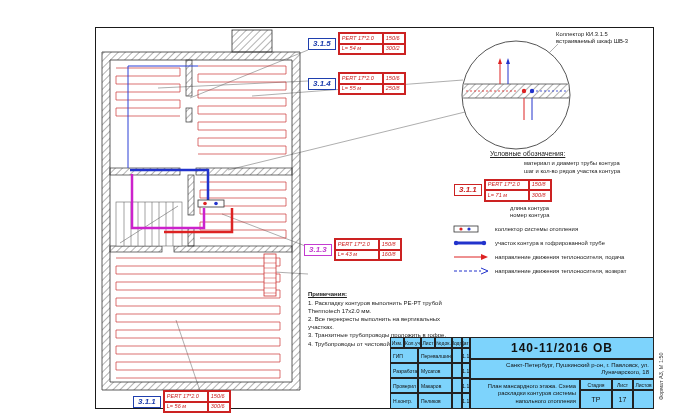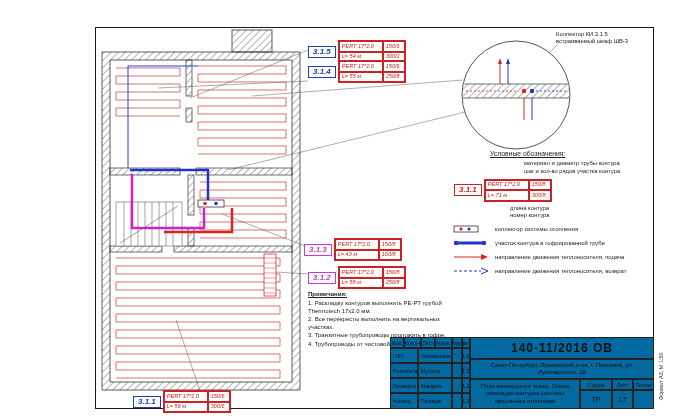--- a/index.html
+++ b/index.html
@@ -23,21 +23,21 @@
   .legend .ptr2{font-size:5.8px;margin-left:58px;line-height:1.35}
   .legend .sample{margin:3px 0 3px 2px;position:relative}
   .lg-item{display:flex;align-items:center;gap:5px;margin-top:4px}
   .lg-item .lab{font-size:5.9px;white-space:nowrap}
   .lg-ico{flex:0 0 38px;height:10px}
 
   .notes{position:absolute;left:308px;top:290px;width:158px;font-size:6px;color:#222;line-height:1.35}
   .notes .nt{font-weight:bold;text-decoration:underline;margin-bottom:1px}
 
   .tbc{position:absolute;border:0.8px solid #222;font-size:5px;display:flex;align-items:center;justify-content:center;
-       background:#0369a1;overflow:hidden;white-space:nowrap;color:#111;text-align:center}
+       background:#7dd3fc;overflow:hidden;white-space:nowrap;color:#111;text-align:right}
   .tbc.left{justify-content:flex-start;padding-left:2px}
   .docnum{font-size:12px;font-weight:bold;letter-spacing:1px}
   .addr{font-size:6px;white-space:normal;line-height:1.2;padding:1px 4px}
   .dtitle{font-size:5.8px;white-space:normal;line-height:1.25;padding:1px 3px}
   .stageval{font-size:7px}
 
   .detail-label{position:absolute;left:556px;top:31px;width:94px;font-size:5.8px;line-height:1.25;color:#222}
   .format-note{position:absolute;left:658px;top:400px;width:80px;font-size:5.5px;color:#333;
                transform:rotate(-90deg);transform-origin:0 0;white-space:nowrap}
 </style>
@@ -140,59 +140,50 @@
         <line x1="500" y1="84" x2="500" y2="62" stroke="#dd2222" stroke-width="1"></line>
         <line x1="508" y1="84" x2="508" y2="62" stroke="#2233cc" stroke-width="1"></line>
         <polygon points="498,64 502,64 500,58" fill="#dd2222"></polygon>
         <polygon points="506,64 510,64 508,58" fill="#2233cc"></polygon>
       </g>
     </g>
   </svg>
 
   <div class="frame"></div>
 
-  <div class="callout" style="left:308px;top:40px">
+  <div class="callout" style="left:308px;top:32px">
     <div class="co-num">3.1.5</div>
     <div class="co-table">
       <div>PERT 17*2.0</div>
       <div>150/6</div>
       <div>L= 54 м</div>
       <div>300/2</div>
     </div>
   </div>
 
-  <div class="callout" style="left:308px;top:60px">
+  <div class="callout" style="left:308px;top:72px">
     <div class="co-num">3.1.4</div>
     <div class="co-table">
       <div>PERT 17*2.0</div>
       <div>150/6</div>
       <div>L= 55 м</div>
       <div>250/8</div>
     </div>
   </div>
 
   <div class="callout magenta" style="left:304px;top:238px">
     <div class="co-num">3.1.3</div>
     <div class="co-table">
       <div>PERT 17*2.0</div>
       <div>150/8</div>
       <div>L= 43 м</div>
       <div>160/8</div>
     </div>
   </div>
 
-  <div class="callout magenta" style="left:308px;top:266px">
-    <div class="co-num">3.1.2</div>
-    <div class="co-table">
-      <div>PERT 17*2.0</div>
-      <div>150/8</div>
-      <div>L= 58 м</div>
-      <div>250/8</div>
-    </div>
-  </div>
 
   <div class="callout" style="left:133px;top:390px">
     <div class="co-num">3.1.1</div>
     <div class="co-table">
       <div>PERT 17*2.0</div>
       <div>150/6</div>
       <div>L= 56 м</div>
       <div>300/6</div>
     </div>
   </div>

